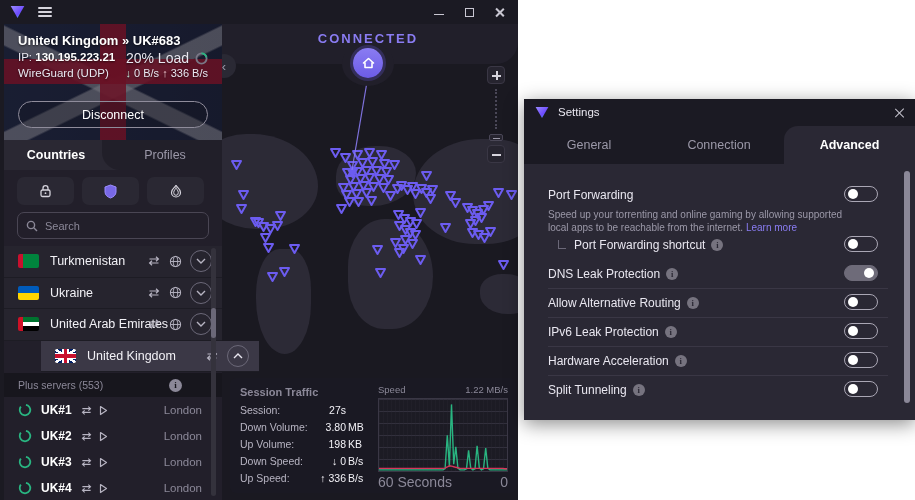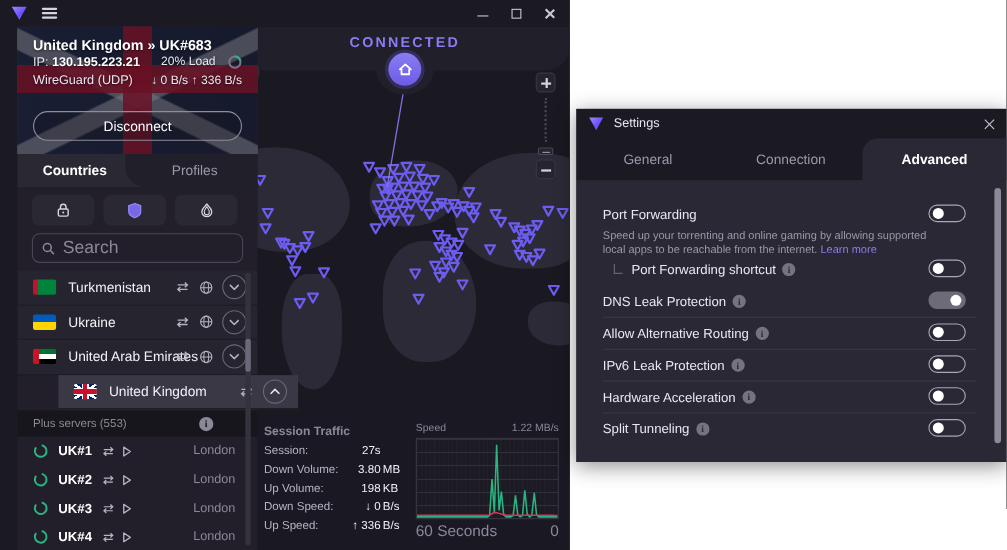--- a/index.html
+++ b/index.html
@@ -14,52 +14,52 @@
   .hamburger i { display:block; height:2px; background:#d6d4dd; margin-bottom:2px; border-radius:1px; }
   .win-controls { position:absolute; right:4px; top:0; height:24px; display:flex; }
   .win-btn { width:30px; height:24px; display:flex; align-items:center; justify-content:center; }
   .ic-min { width:10px; height:1px; background:#c9c7d2; margin-top:4px; }
   .ic-max { width:9px; height:9px; border:1px solid #c9c7d2; }
   .ic-close { position:relative; width:11px; height:11px; }
   .ic-close:before,.ic-close:after { content:""; position:absolute; left:5px; top:0; width:1.5px; height:11px; background:#c9c7d2; }
   .ic-close:before { transform:rotate(45deg);} .ic-close:after { transform:rotate(-45deg);}
 
   
-  .left-panel { position:absolute; left:16px; top:24px; width:218px; height:476px; background:#221f2a; z-index:20; }
+  .left-panel { position:absolute; left:4px; top:24px; width:218px; height:476px; background:#221f2a; z-index:20; }
 
   .conn-card { position:absolute; left:0; top:0; width:218px; height:116px; overflow:hidden;
     background:
       linear-gradient(to right, rgba(0,0,0,0) 44%, rgba(200,16,46,.85) 44% 56%, rgba(0,0,0,0) 56%),
       linear-gradient(to bottom, rgba(0,0,0,0) 30%, rgba(200,16,46,.85) 30% 52%, rgba(0,0,0,0) 52%),
       linear-gradient(26deg, rgba(0,0,0,0) 42%, rgba(230,228,235,.55) 43% 51%, rgba(0,0,0,0) 52%),
       linear-gradient(-26deg, rgba(0,0,0,0) 42%, rgba(230,228,235,.55) 43% 51%, rgba(0,0,0,0) 52%),
       linear-gradient(to right, #232c4d, #1d2440); }
   .conn-card .shade { position:absolute; inset:0; background:rgba(18,17,26,.52); }
   .conn-line1 { position:absolute; left:14px; top:9px; font-size:13px; font-weight:bold; color:#fff; text-shadow:0 1px 2px rgba(0,0,0,.6); }
   .conn-line2 { position:absolute; left:14px; top:27px; font-size:11.5px; color:#e9e7f0; text-shadow:0 1px 2px rgba(0,0,0,.6); }
   .conn-line2 b { color:#fff; }
-  .conn-load { position:absolute; right:14px; top:26px; font-size:11px; color:#e9e7f0; display:flex; gap:11px; text-shadow:0 1px 2px rgba(0,0,0,.6); }
+  .conn-load { position:absolute; right:14px; top:26px; font-size:14px; color:#e9e7f0; display:flex; align-items:center; gap:6px; text-shadow:0 1px 2px rgba(0,0,0,.6); }
   .conn-line3 { position:absolute; left:14px; top:43px; font-size:11.5px; color:#e9e7f0; text-shadow:0 1px 2px rgba(0,0,0,.6); }
   .conn-rates { position:absolute; right:14px; top:43px; font-size:11px; color:#e9e7f0; text-shadow:0 1px 2px rgba(0,0,0,.6); }
   .arr-dn { color:#bfe8d8; } .arr-up { color:#f0c6cf; }
   .disconnect-btn { position:absolute; left:14px; top:77px; width:190px; height:27px; border:1px solid #8f8c9b; border-radius:15px;
     background:rgba(20,19,28,.25); color:#fff; font-size:12.5px; display:flex; align-items:center; justify-content:center; cursor:pointer; }
 
   .panel-tabs { position:absolute; left:0; top:116px; width:218px; height:30px; background:#2a2833; }
   .panel-tabs .dark-side { position:absolute; right:0; top:0; width:120px; height:30px; background:#211f29; border-radius:0 0 0 18px; }
   .ptab { position:absolute; top:0; height:30px; display:flex; align-items:center; justify-content:center; font-size:12.5px; cursor:pointer; }
   .ptab.countries { left:0; width:104px; color:#ffffff; font-weight:bold; }
   .ptab.profiles { left:104px; width:114px; color:#9b98a8; }
 
   .filters { position:absolute; left:0; top:146px; width:218px; height:42px; background:#221f2a; }
   .filter-btn { position:absolute; top:7px; width:57px; height:28px; background:#2a2833; border-radius:7px; display:flex; align-items:center; justify-content:center; cursor:pointer; }
   .filter-btn.f1 { left:13px; } .filter-btn.f2 { left:78px; } .filter-btn.f3 { left:143px; }
 
   .searchbox { position:absolute; left:13px; top:188px; width:192px; height:27px; border:1px solid #4a4654; border-radius:7px; display:flex; align-items:center; padding:0 8px; gap:7px; background:transparent; }
-  .searchbox input { background:transparent; border:none; outline:none; color:#d6d4dd; font-size:16px; width:140px; font-family:"Liberation Sans",sans-serif; }
+  .searchbox input { background:transparent; border:none; outline:none; color:#d6d4dd; font-size:11px; width:140px; font-family:"Liberation Sans",sans-serif; }
   .searchbox input::placeholder { color:#8b8898; }
 
   .country-list { position:absolute; left:0; top:222px; width:218px; }
   .crow { position:relative; width:218px; height:31.5px; background:#26242e; border-bottom:1px solid #1d1c24; display:flex; align-items:center; cursor:pointer; }
   .crow.selected { background:#3b3846;margin-left:37px; }
   .crow .cname { font-size:12.5px; color:#f2f1f6; margin-left:11px; }
   .flag { width:21px; height:14px; border-radius:2px; margin-left:14px; flex:none; }
   .flag-tm { background:linear-gradient(to right, #c8102e 0 5px, #00843d 5px); }
   .flag-ua { background:linear-gradient(#005bbb 0 50%, #ffd500 50%); }
   .flag-ae { background:linear-gradient(to right, #ce1126 0 5px, rgba(0,0,0,0) 5px), linear-gradient(#00732f 0 33%, #ffffff 33% 67%, #000 67%); }

